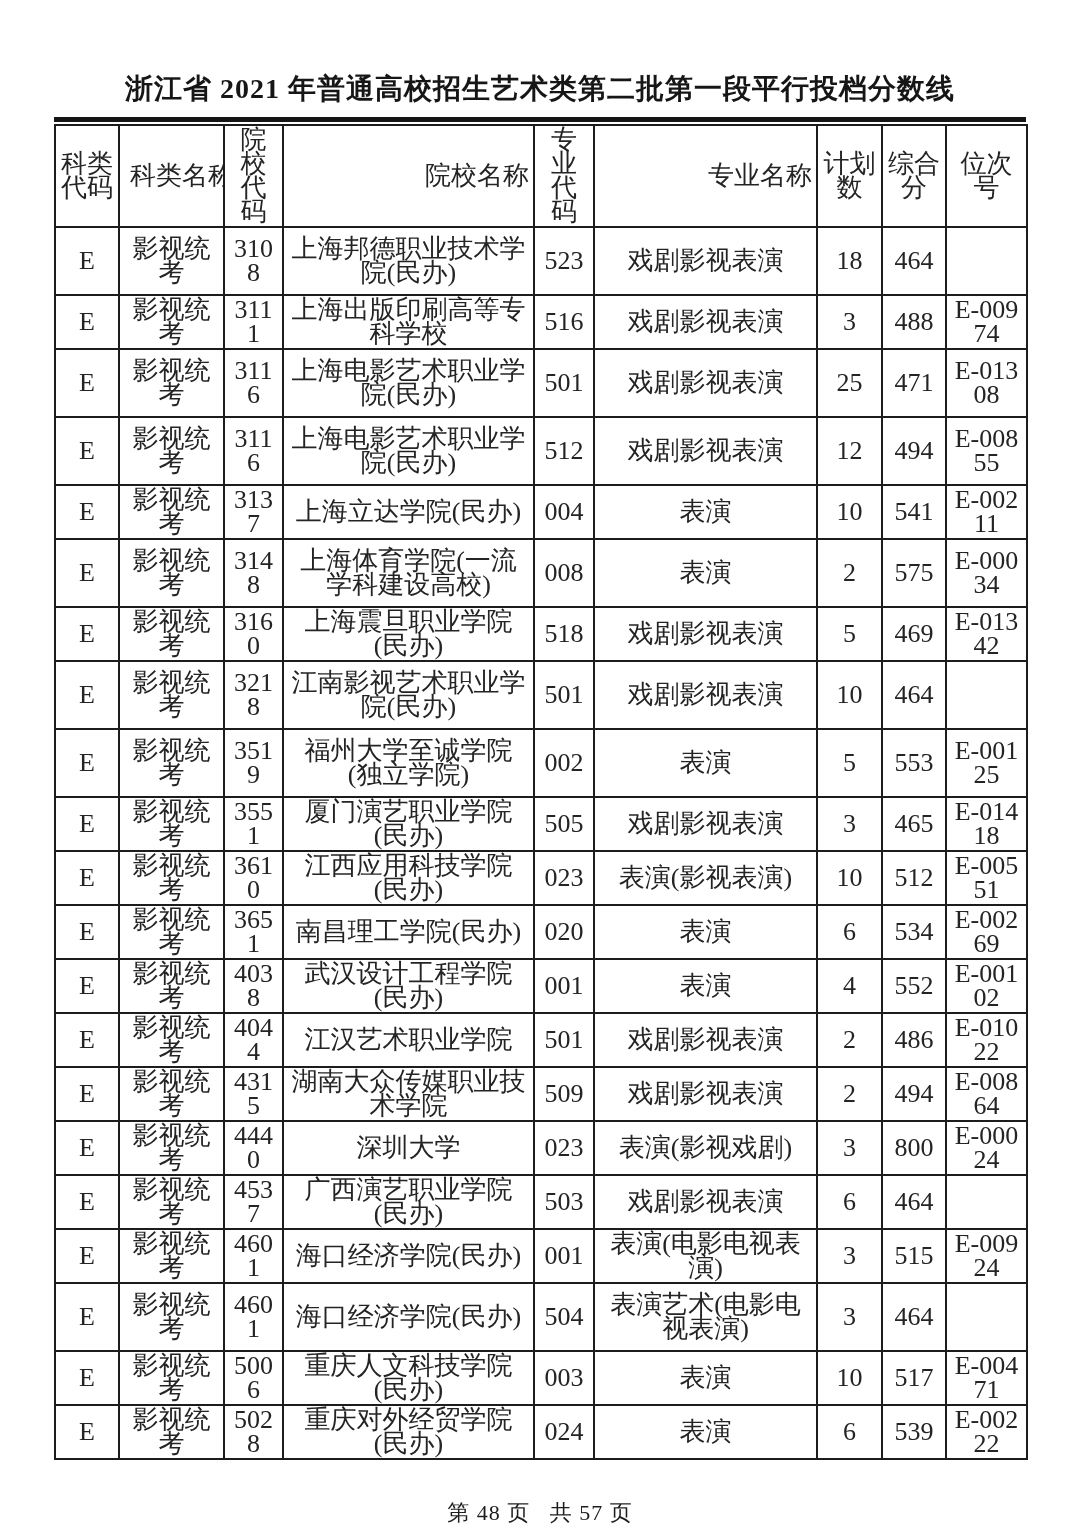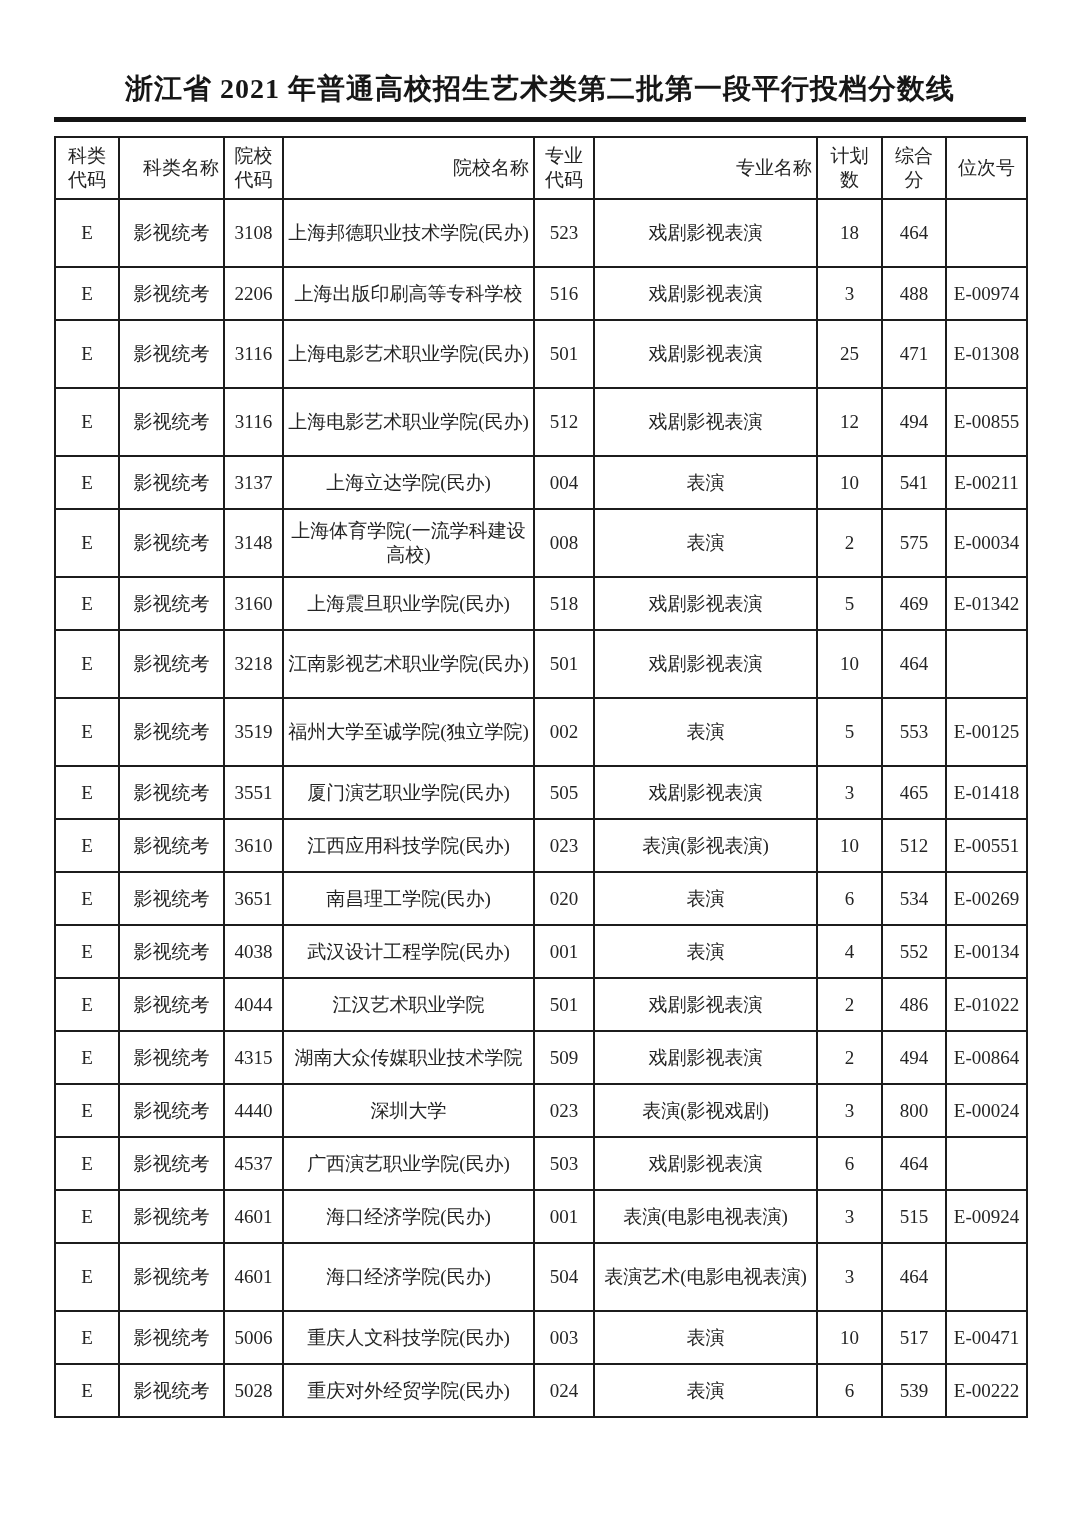--- a/index.html
+++ b/index.html
@@ -24,25 +24,25 @@
     color: #161616;
     letter-spacing: 1px;
     white-space: nowrap;
   }
   .title-rule {
     height: 5px;
     background: #141414;
     margin-top: 9px;
   }
   table.score-table {
-    margin-top: 14px;
+    margin-top: 2px;
     width: 972px;
     border-collapse: collapse;
     table-layout: fixed;
-    font-size: 19px;
+    font-size: 26px;
   }
   table.score-table th,
   table.score-table td {
     border: 2px solid #1c1c1c;
     vertical-align: middle;
     text-align: center;
     line-height: 24px;
     padding: 2px 4px;
     overflow: hidden;
     word-break: break-all;
@@ -121,21 +121,21 @@
     <td>上海邦德职业技术学院(民办)</td>
     <td>523</td>
     <td>戏剧影视表演</td>
     <td>18</td>
     <td>464</td>
     <td></td>
   </tr>
         <tr>
     <td>E</td>
     <td>影视统考</td>
-    <td>2206</td>
+    <td>3111</td>
     <td>上海出版印刷高等专科学校</td>
     <td>516</td>
     <td>戏剧影视表演</td>
     <td>3</td>
     <td>488</td>
     <td>E-00974</td>
   </tr>
         <tr>
     <td>E</td>
     <td>影视统考</td>
@@ -248,21 +248,21 @@
   </tr>
         <tr>
     <td>E</td>
     <td>影视统考</td>
     <td>4038</td>
     <td>武汉设计工程学院(民办)</td>
     <td>001</td>
     <td>表演</td>
     <td>4</td>
     <td>552</td>
-    <td>E-00134</td>
+    <td>E-00102</td>
   </tr>
         <tr>
     <td>E</td>
     <td>影视统考</td>
     <td>4044</td>
     <td>江汉艺术职业学院</td>
     <td>501</td>
     <td>戏剧影视表演</td>
     <td>2</td>
     <td>486</td>
@@ -341,14 +341,15 @@
     <td>重庆对外经贸学院(民办)</td>
     <td>024</td>
     <td>表演</td>
     <td>6</td>
     <td>539</td>
     <td>E-00222</td>
   </tr>
       </tbody>
   </table>
 
+  <div class="page-footer">第 48 页   共 57 页</div>
 
 </div>
 
 </body></html>

